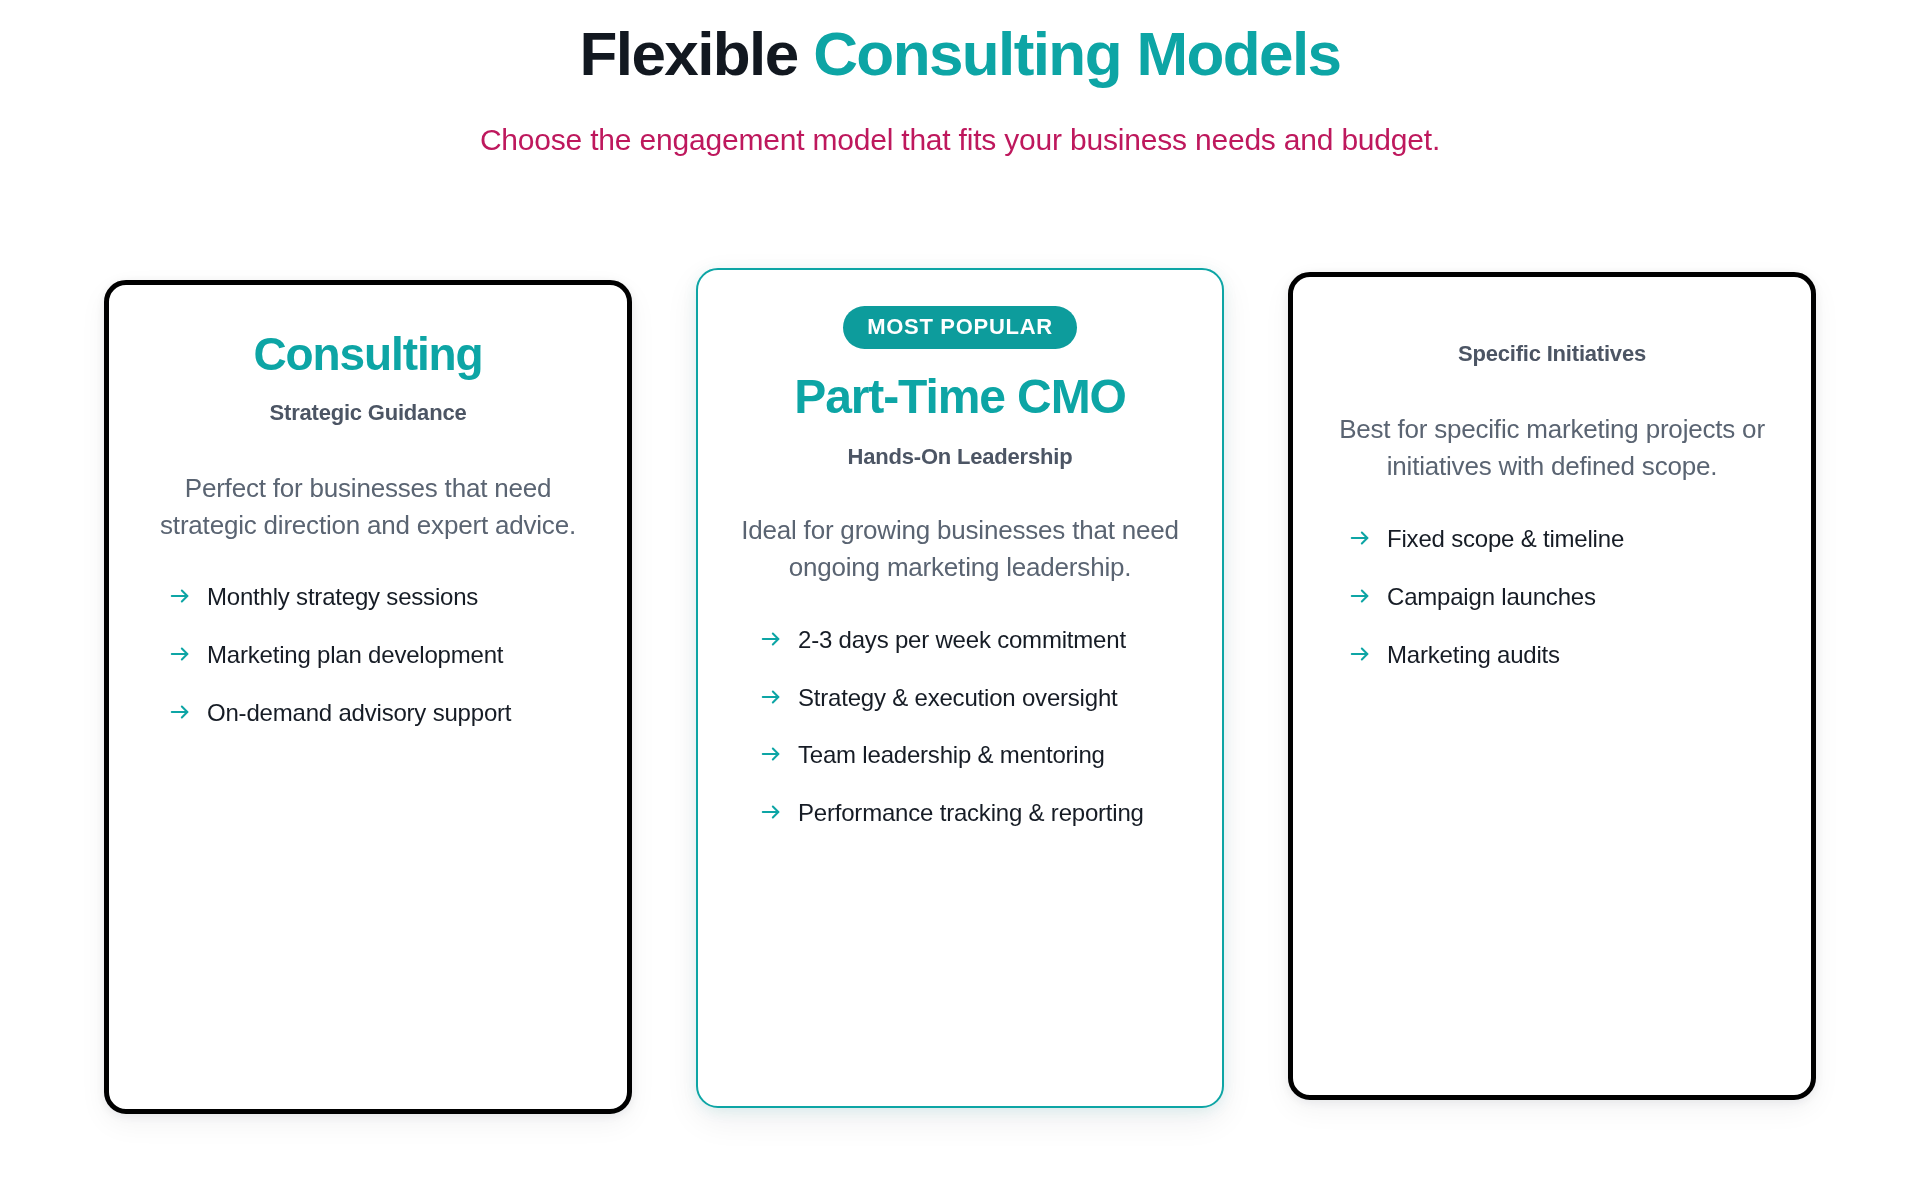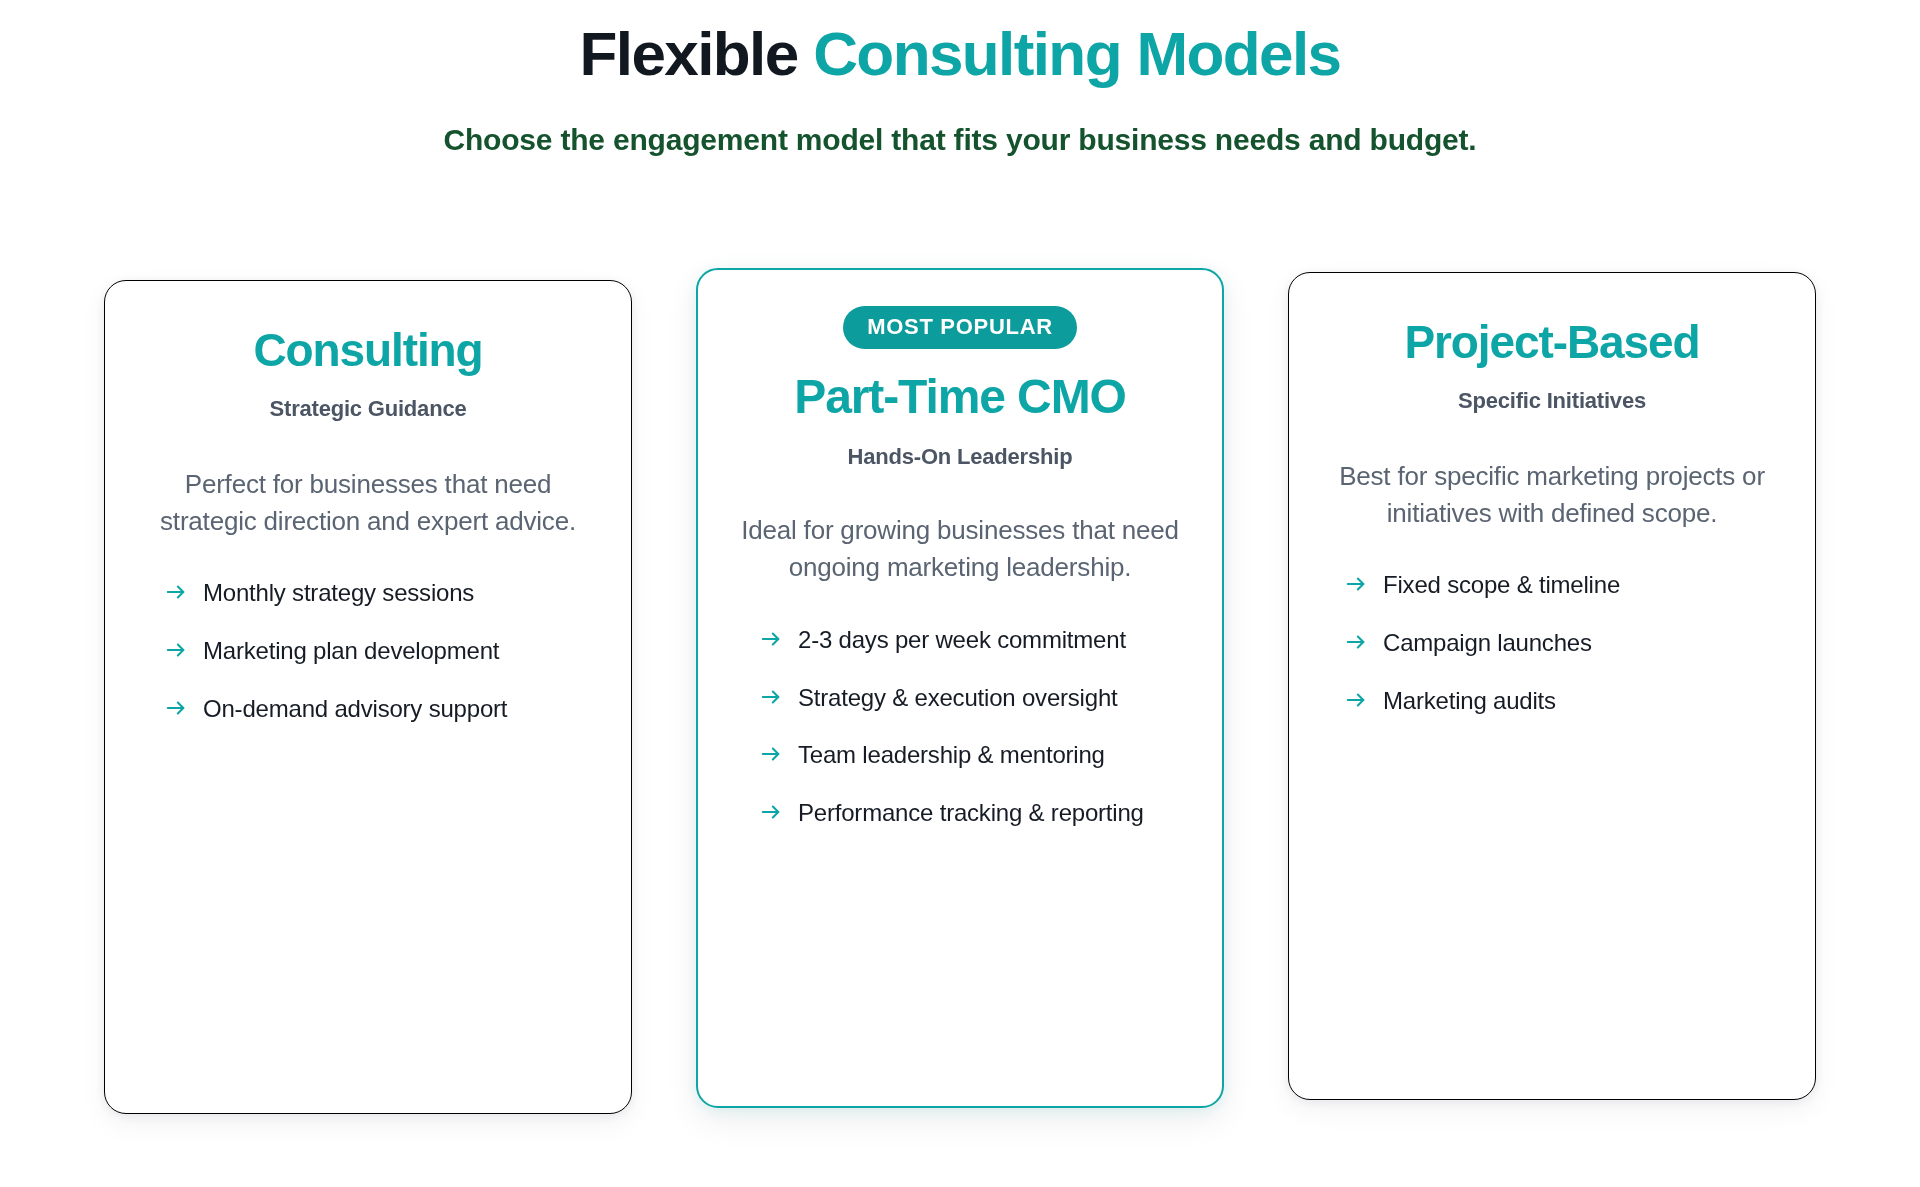--- a/index.html
+++ b/index.html
@@ -26,42 +26,42 @@
     font-size: 62px;
     font-weight: 800;
     letter-spacing: -1.6px;
     line-height: 1.15;
     color: #121820;
   }
   .page-title .accent { color: #0DA5A5; }
   .page-subtitle {
     margin-top: 34px;
     font-size: 30px;
-    font-weight: 700;
-    color: #14532d;
+    font-weight: 400;
+    color: #be185d;
     letter-spacing: -0.2px;
   }
 
   
   .cards {
     position: absolute;
     top: 268px;
     left: 0;
     width: 1920px;
     display: flex;
     justify-content: center;
     align-items: flex-start;
     gap: 64px;
   }
 
   .card {
     width: 528px;
     background: #ffffff;
     border-radius: 22px;
-    border: 1px solid #000000;
+    border: 5px solid #000000;
     box-shadow: 0 2px 10px rgba(20, 28, 40, 0.07), 0 10px 28px rgba(20, 28, 40, 0.05);
     padding: 44px 36px 42px 36px;
     position: relative;
   }
   .card.standard { margin-top: 12px; min-height: 834px; }
   .card.standard.third { margin-top: 4px; min-height: 828px; }
   .card.featured {
     margin-top: 0;
     min-height: 840px;
     border: 2px solid #0DA5A5;
@@ -228,21 +228,20 @@
                 <line x1="3" y1="12" x2="20" y2="12"></line>
                 <polyline points="14 6 20 12 14 18"></polyline>
               </svg>
           </span>
           <span class="feature-text">Performance tracking &amp; reporting</span>
         </li>
       </ul>
     </div>
 
     <div class="card standard third">
-      <h2 class="card-title">Project-Based</h2>
       <p class="card-subtitle">Specific Initiatives</p>
       <p class="card-desc">Best for specific marketing projects or initiatives with defined scope.</p>
       <ul class="feature-list list-indent-3">
         <li class="feature-item">
           <span class="arrow-icon">
             <svg width="22" height="22" viewBox="0 0 24 24" fill="none" stroke="currentColor" stroke-width="2.2" stroke-linecap="round" stroke-linejoin="round">
                 <line x1="3" y1="12" x2="20" y2="12"></line>
                 <polyline points="14 6 20 12 14 18"></polyline>
               </svg>
           </span>

